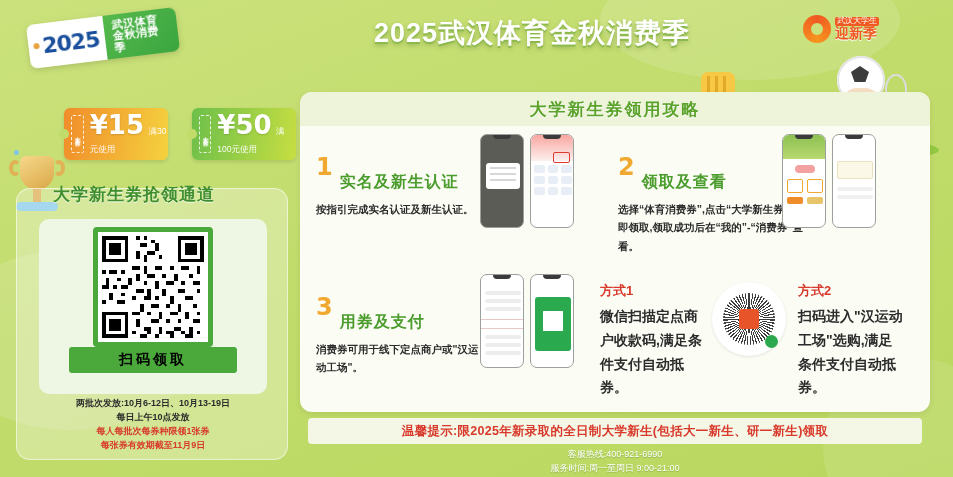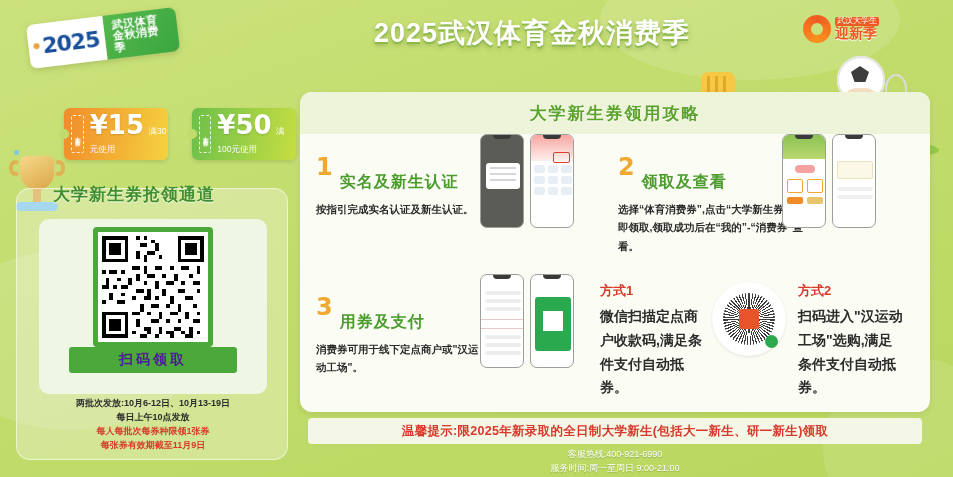--- a/index.html
+++ b/index.html
@@ -114,21 +114,21 @@
     display:flex;flex-direction:column;align-items:center;
     padding-top:8px;
   }
   #qr-box {
     width:120px;height:120px;background:#fff;
     border:5px solid #4aa93a;border-radius:4px;
     display:block;
   }
   #qr-label {
     margin-top:0px;width:168px;height:26px;background:#4aa93a;
-    color:#4c1d95;font-size:14px;font-weight:bold;letter-spacing:3px;
+    color:#000000;font-size:14px;font-weight:bold;letter-spacing:3px;
     display:flex;align-items:center;justify-content:center;
     border-radius:3px;
   }
   #qr-notes {
     position:absolute;left:0;top:208px;width:272px;text-align:center;
     line-height:1.55;
   }
   #qr-notes .n { font-size:9px; color:#2b2b2b; font-weight:bold;}
   #qr-notes .r { font-size:9px; color:#d8392b; font-weight:bold;}
 
@@ -215,21 +215,21 @@
   #mascots .bee .stripe{position:absolute;top:4px;left:6px;width:3px;height:18px;background:#e0a92a;}
   #mascots .bee .stripe.s2{left:14px;} #mascots .bee .stripe.s3{left:22px;}
 
   
   #panel {
     position:absolute;left:300px;top:92px;width:630px;height:320px;
     background:#fbfcf4;border-radius:12px;
     box-shadow:0 2px 6px rgba(0,0,0,.08);
   }
   #panel-head {
-    position:absolute;left:0;top:0;width:630px;height:42px;
+    position:absolute;left:0;top:0;width:630px;height:34px;
     background:#eef4da;border-radius:12px 12px 0 0;
     display:flex;align-items:center;justify-content:center;
   }
   #panel-head .t {
     font-size:17px;font-weight:bold;color:#5ba32b;letter-spacing:2px;
     text-shadow:0 1px 0 #fff;
   }
 
   .step { position:absolute; }
   .step-head { display:flex; align-items:center; gap:7px; }

